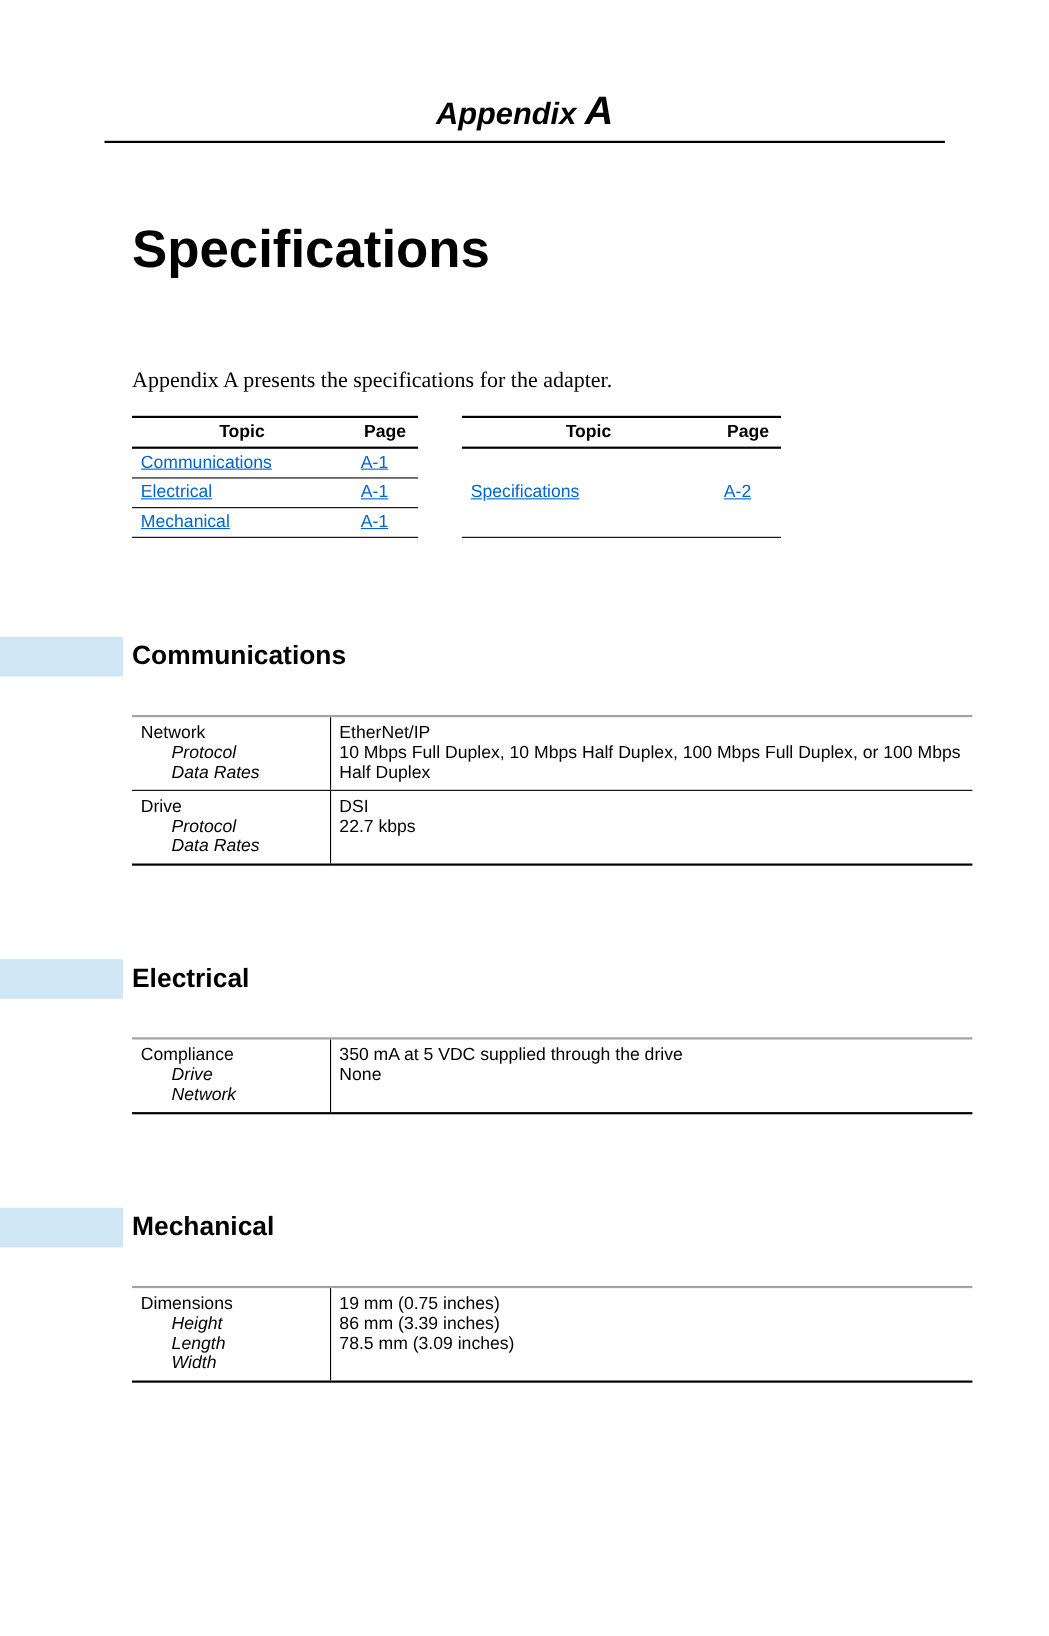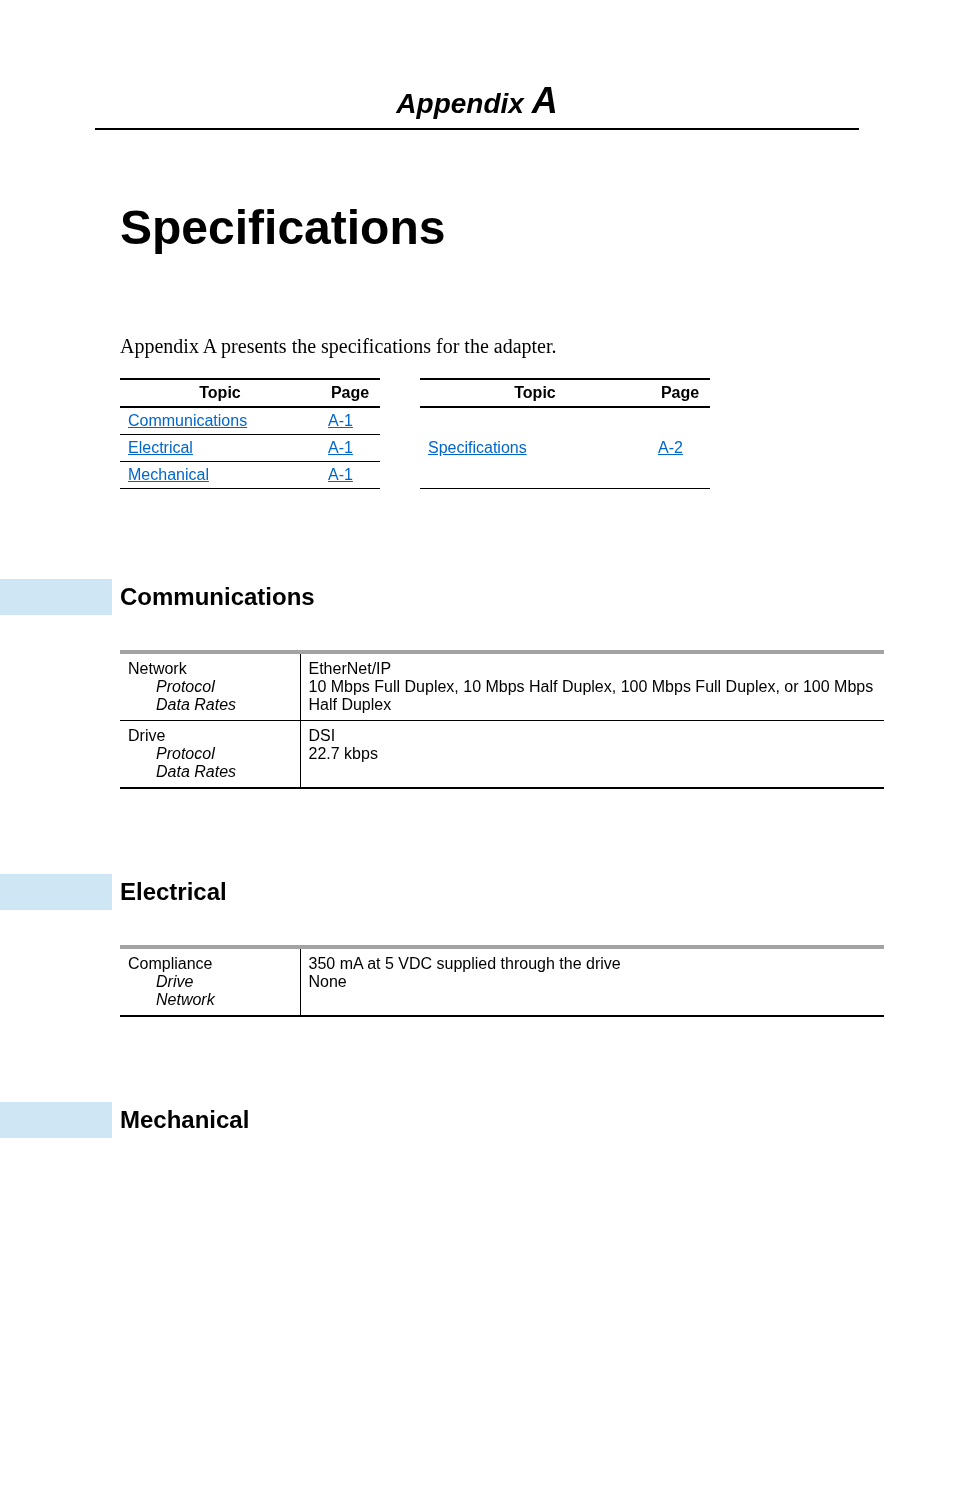--- a/index.html
+++ b/index.html
@@ -81,21 +81,21 @@
       font-weight: bold;
       padding: 4px 0;
     }
     .spec-table {
       border-collapse: collapse;
       width: 100%;
       margin-left: 25px;
       margin-bottom: 85px;
     }
     .spec-table tr:first-child td {
-      border-top: 4px solid #a3a3a3;
+      border-top: 2px solid #a3a3a3;
     }
     .spec-table td {
       border-bottom: 1px solid #000;
       font-size: 16px;
       padding: 6px 8px;
       vertical-align: top;
     }
     .spec-table tr:last-child td {
       border-bottom: 2px solid #000;
     }
@@ -204,14 +204,25 @@
 None</span></td>
   </tr>
 </tbody>
   </table>
 
 <div class="section-heading">
   <div class="section-heading-inner">Mechanical</div>
 </div>
 <table class="spec-table" style="margin-bottom:0;">
   <tbody>
+      <tr>
+    <td class="label-col">
+      <span>Dimensions</span>
+      <span class="sublabel">Height</span>
+      <span class="sublabel">Length</span>
+      <span class="sublabel">Width</span>
+    </td>
+    <td class="spec-divider" style="white-space:pre-line;"><span>19 mm (0.75 inches)
+86 mm (3.39 inches)
+78.5 mm (3.09 inches)</span></td>
+  </tr>
 </tbody>
   </table>
 
 </body></html>

